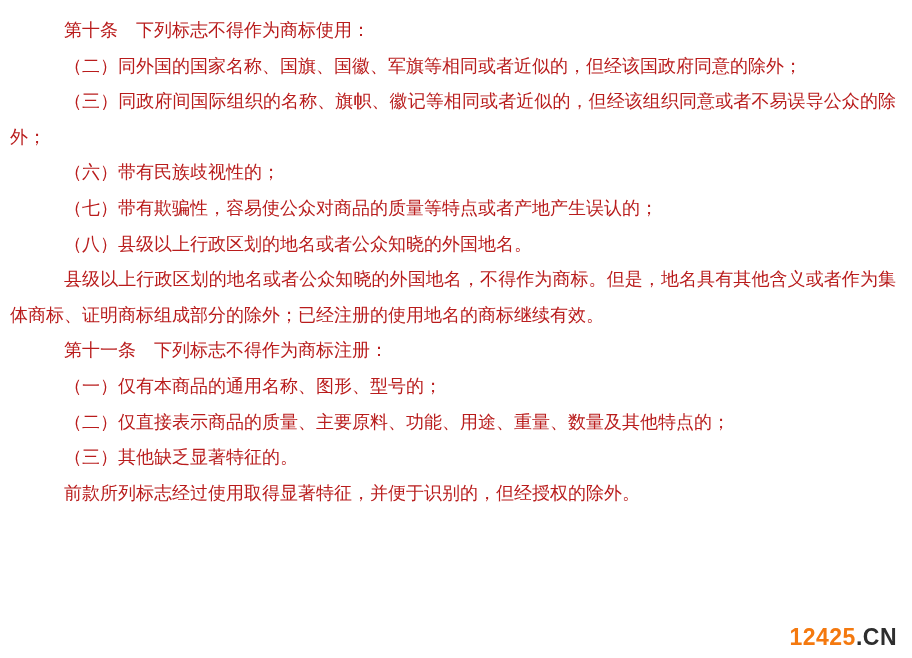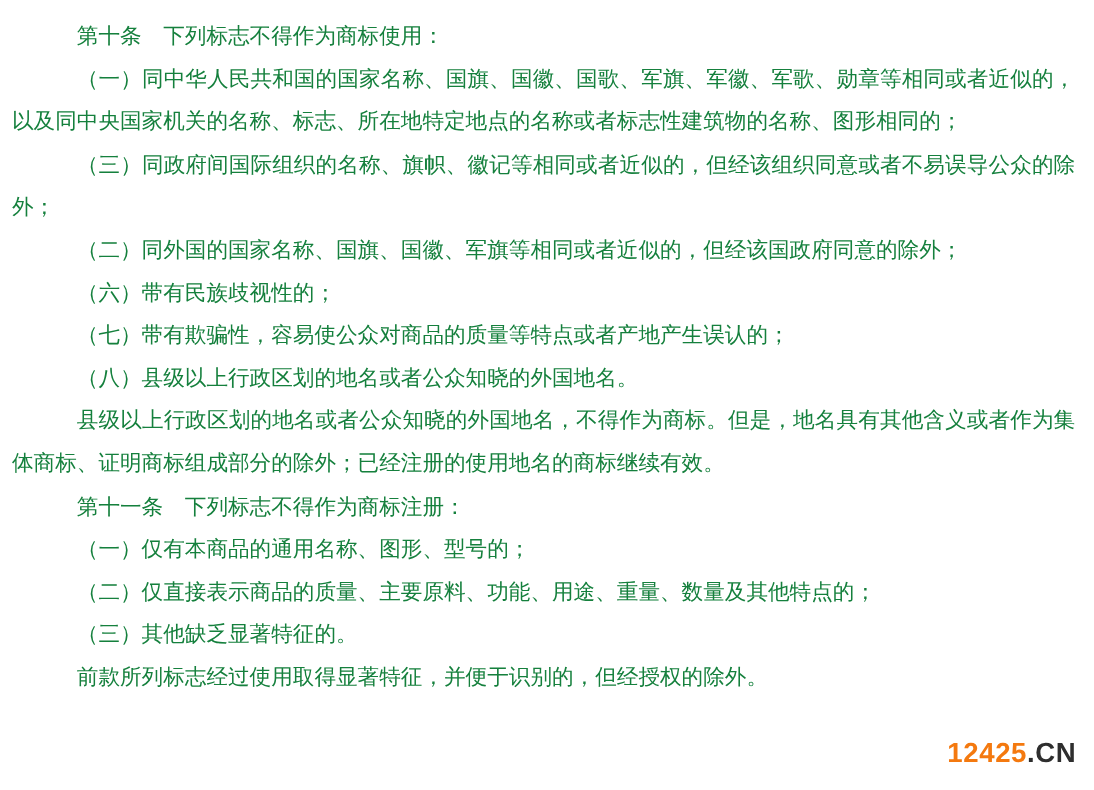--- a/index.html
+++ b/index.html
@@ -26,37 +26,36 @@
   }
   .doc p {
     margin: 0;
     padding: 0;
     text-indent: 54px;
     word-break: break-all;
   }
   .logo {
     position: absolute;
     right: 15px;
-    bottom: 19px;
+    bottom: 9px;
     font-family: "Liberation Sans", sans-serif;
     font-size: 23px;
     font-weight: bold;
     letter-spacing: 0.5px;
     line-height: 1;
     white-space: nowrap;
   }
 </style>
 </head>
 <body style="background: rgb(255, 255, 255);">
 
-<div class="doc" style="color: #15803d;">
+<div class="doc" style="color: #b91c1c;">
   <p>第十条　下列标志不得作为商标使用：</p>
-  <p>（一）同中华人民共和国的国家名称、国旗、国徽、国歌、军旗、军徽、军歌、勋章等相同或者近似的，以及同中央国家机关的名称、标志、所在地特定地点的名称或者标志性建筑物的名称、图形相同的；</p>
+  <p>（二）同外国的国家名称、国旗、国徽、军旗等相同或者近似的，但经该国政府同意的除外；</p>
   <p>（三）同政府间国际组织的名称、旗帜、徽记等相同或者近似的，但经该组织同意或者不易误导公众的除外；</p>
-  <p>（二）同外国的国家名称、国旗、国徽、军旗等相同或者近似的，但经该国政府同意的除外；</p>
   <p>（六）带有民族歧视性的；</p>
   <p>（七）带有欺骗性，容易使公众对商品的质量等特点或者产地产生误认的；</p>
   <p>（八）县级以上行政区划的地名或者公众知晓的外国地名。</p>
   <p>县级以上行政区划的地名或者公众知晓的外国地名，不得作为商标。但是，地名具有其他含义或者作为集体商标、证明商标组成部分的除外；已经注册的使用地名的商标继续有效。</p>
   <p>第十一条　下列标志不得作为商标注册：</p>
   <p>（一）仅有本商品的通用名称、图形、型号的；</p>
   <p>（二）仅直接表示商品的质量、主要原料、功能、用途、重量、数量及其他特点的；</p>
   <p>（三）其他缺乏显著特征的。</p>
   <p>前款所列标志经过使用取得显著特征，并便于识别的，但经授权的除外。</p>
 </div>

